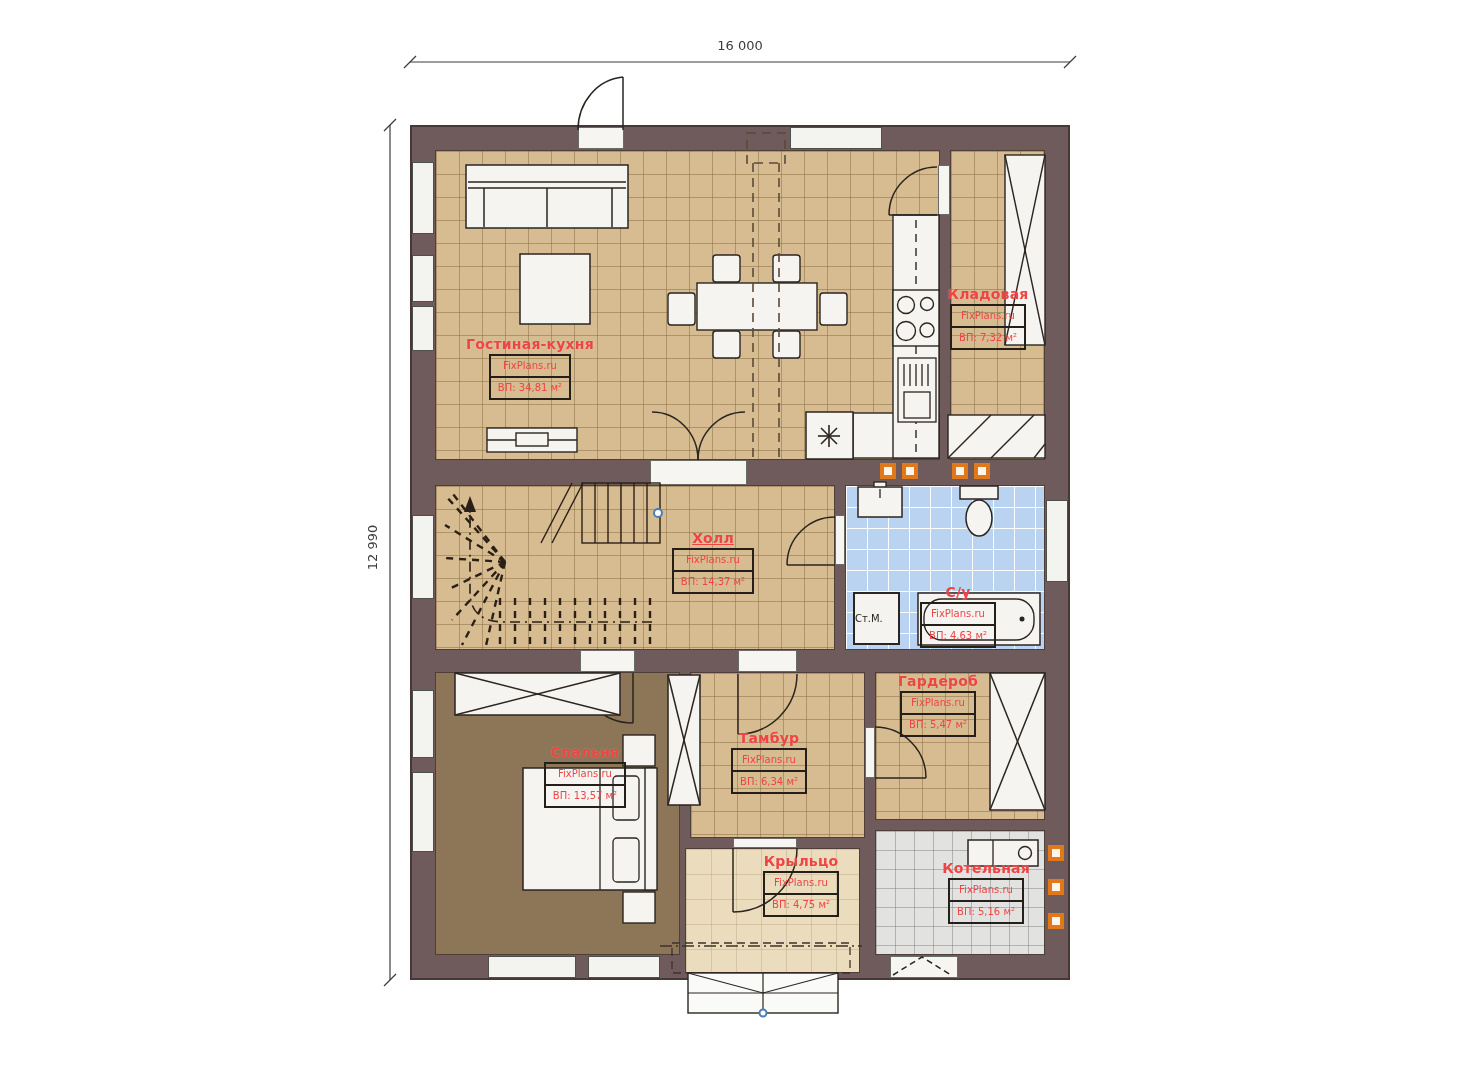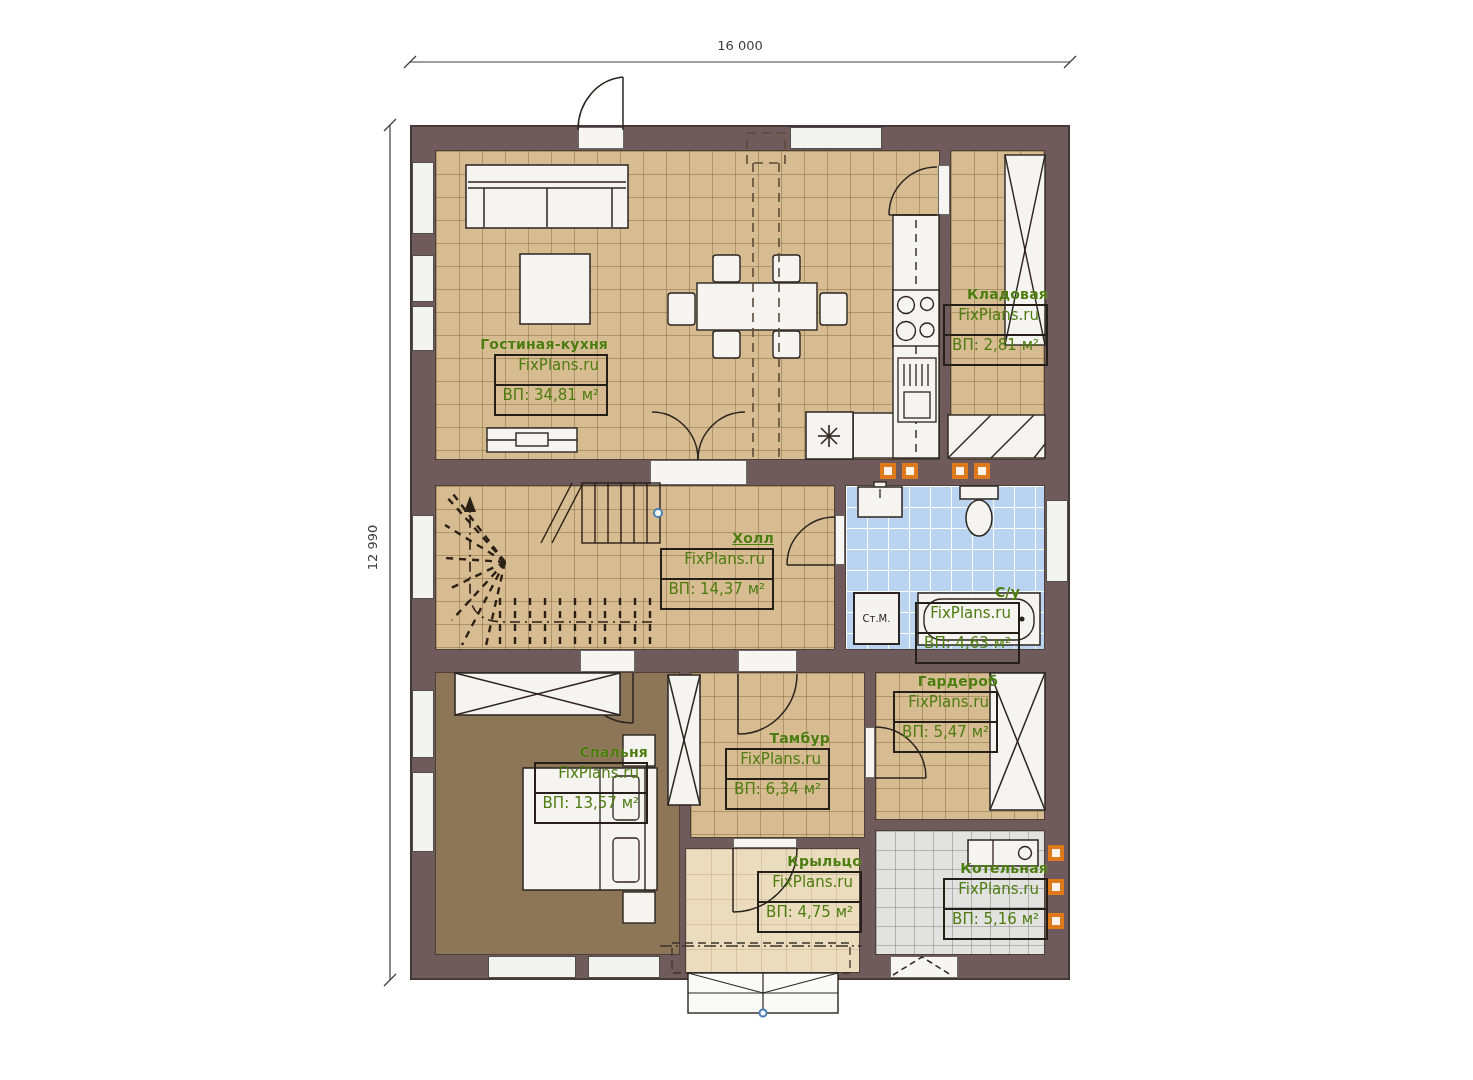--- a/index.html
+++ b/index.html
@@ -25,27 +25,27 @@
     background-image:linear-gradient(rgba(150,125,90,.25) 1px,transparent 1px),
                      linear-gradient(90deg,rgba(150,125,90,.25) 1px,transparent 1px);
     background-size:25px 25px;border:1px solid #4e3f38;}
   .floor-brown{background:#8d7557;border:1px solid #4e3f38;}
   
   .window{background:#f3f3f0;border:1px solid #4f4f4c;}
   .gap{background:#f6f5f2;border:1px solid #6a6a66;}
   
   .vent{width:16px;height:16px;border:4px solid #e0791c;background:#fdf4ea;}
   
-  .room-label{text-align:right;color:#4d7c0f;z-index:30;}
+  .room-label{text-align:center;color:#ef4444;z-index:30;}
   .room-label .rname{font-size:14px;font-weight:bold;letter-spacing:.2px;margin-bottom:2px;
     text-shadow:0 0 2px rgba(255,255,255,.25);}
   .room-label .rbox{display:inline-block;border:2px solid #241f18;}
-  .room-label .rrow{font-size:15px;padding:1px 7px 10px;line-height:17px;white-space:nowrap;}
+  .room-label .rrow{font-size:10px;padding:1px 7px 2px;line-height:17px;white-space:nowrap;}
   .room-label .rrow + .rrow{border-top:2px solid #241f18;}
-  .wm{background:#f4f3f0;border:2px solid #2a2522;display:flex;align-items:center;justify-content:center;
+  .wm{background:#f4f3f0;border:2px solid #2a2522;display:flex;align-items:center;justify-content:flex-start;
     font-size:10px;color:#241f18;z-index:25;}
   .dim-label{font-size:13px;color:#3c3c3c;text-align:center;z-index:5;}
   svg.linework{position:absolute;left:0;top:0;pointer-events:none;z-index:20;}
 </style>
 </head>
 <body>
 
 <div id="canvas">
 
   <div class="abs dim-label" style="left:690px;top:38px;width:100px;">16 000</div>
@@ -287,21 +287,21 @@
   </div>
 
   <div class="abs room-label" style="left:452px;top:336px;width:156px;">
     <div class="rname">Гостиная-кухня</div>
     <div class="rbox"><div class="rrow">FixPlans.ru</div>
     <div class="rrow">ВП: 34,81 м²</div></div>
   </div>
   <div class="abs room-label" style="left:928px;top:286px;width:120px;">
     <div class="rname">Кладовая</div>
     <div class="rbox"><div class="rrow">FixPlans.ru</div>
-    <div class="rrow">ВП: 2,81 м²</div></div>
+    <div class="rrow">ВП: 7,32 м²</div></div>
   </div>
   <div class="abs room-label" style="left:652px;top:530px;width:122px;text-decoration:underline;">
     <div class="rname">Холл</div>
     <div class="rbox"><div class="rrow">FixPlans.ru</div>
     <div class="rrow">ВП: 14,37 м²</div></div>
   </div>
   <div class="abs room-label" style="left:896px;top:536px;width:124px;margin-top:48px;">
     <div class="rname">С/у</div>
     <div class="rbox"><div class="rrow">FixPlans.ru</div>
     <div class="rrow">ВП: 4,63 м²</div></div>

